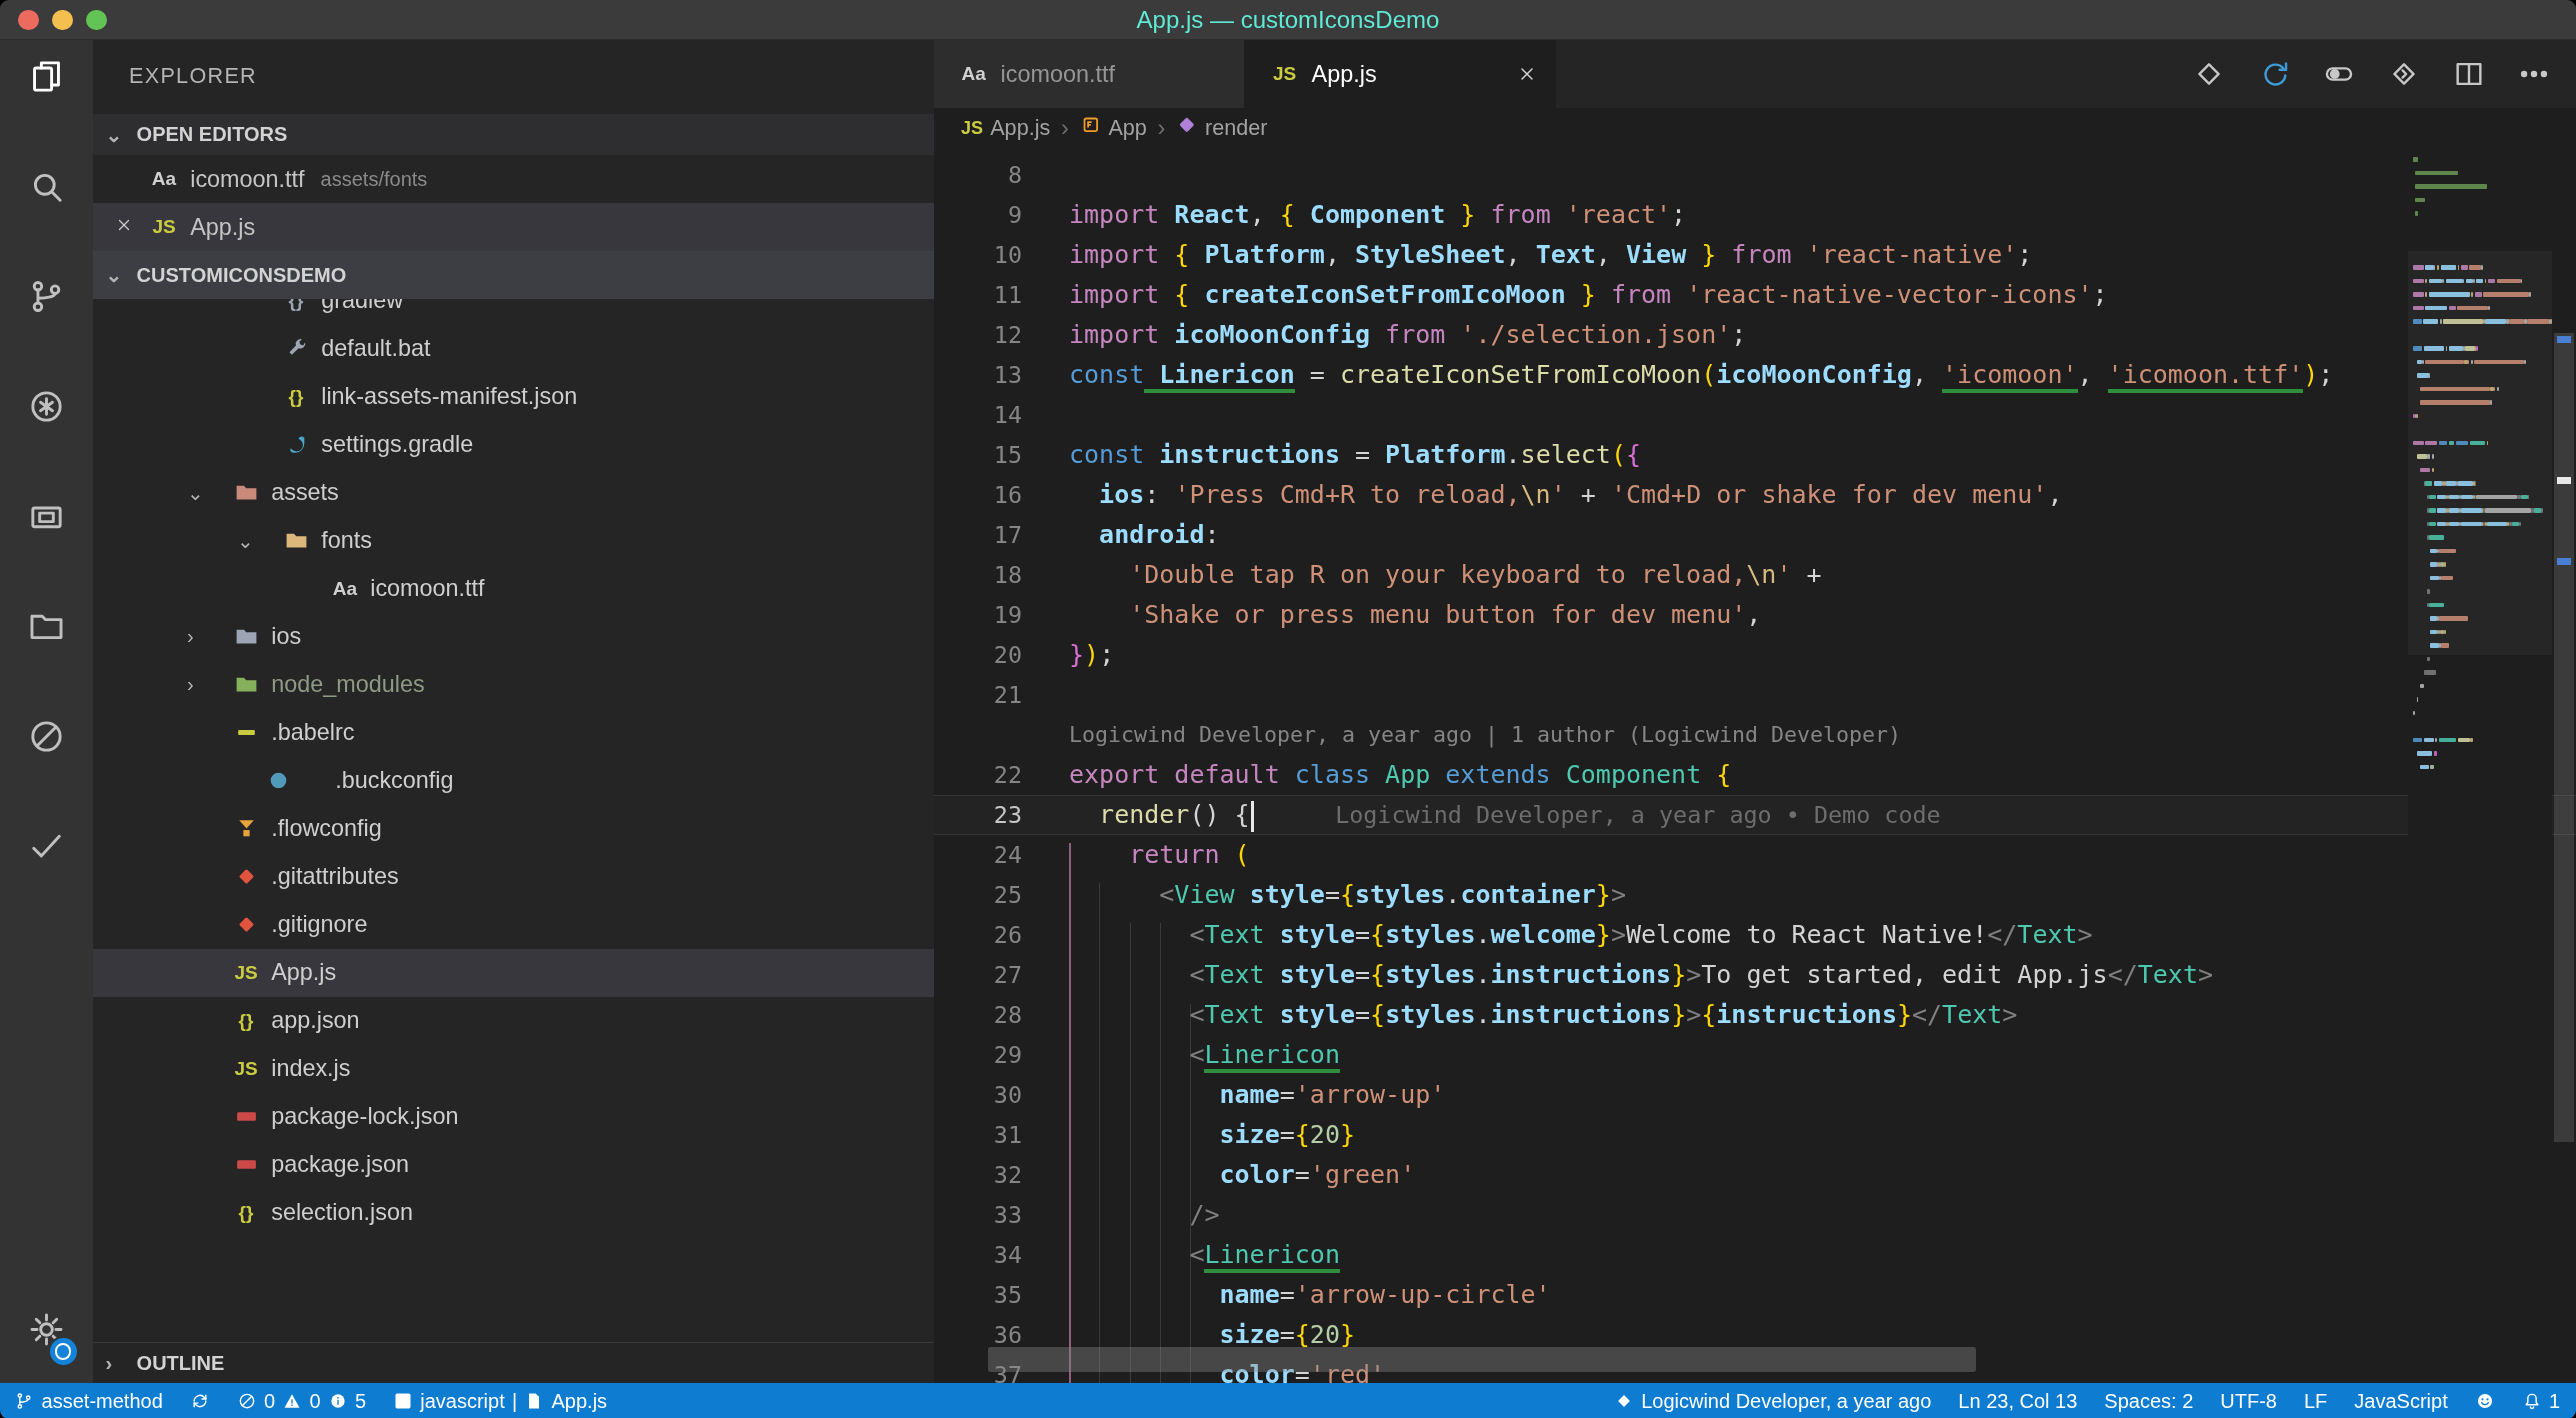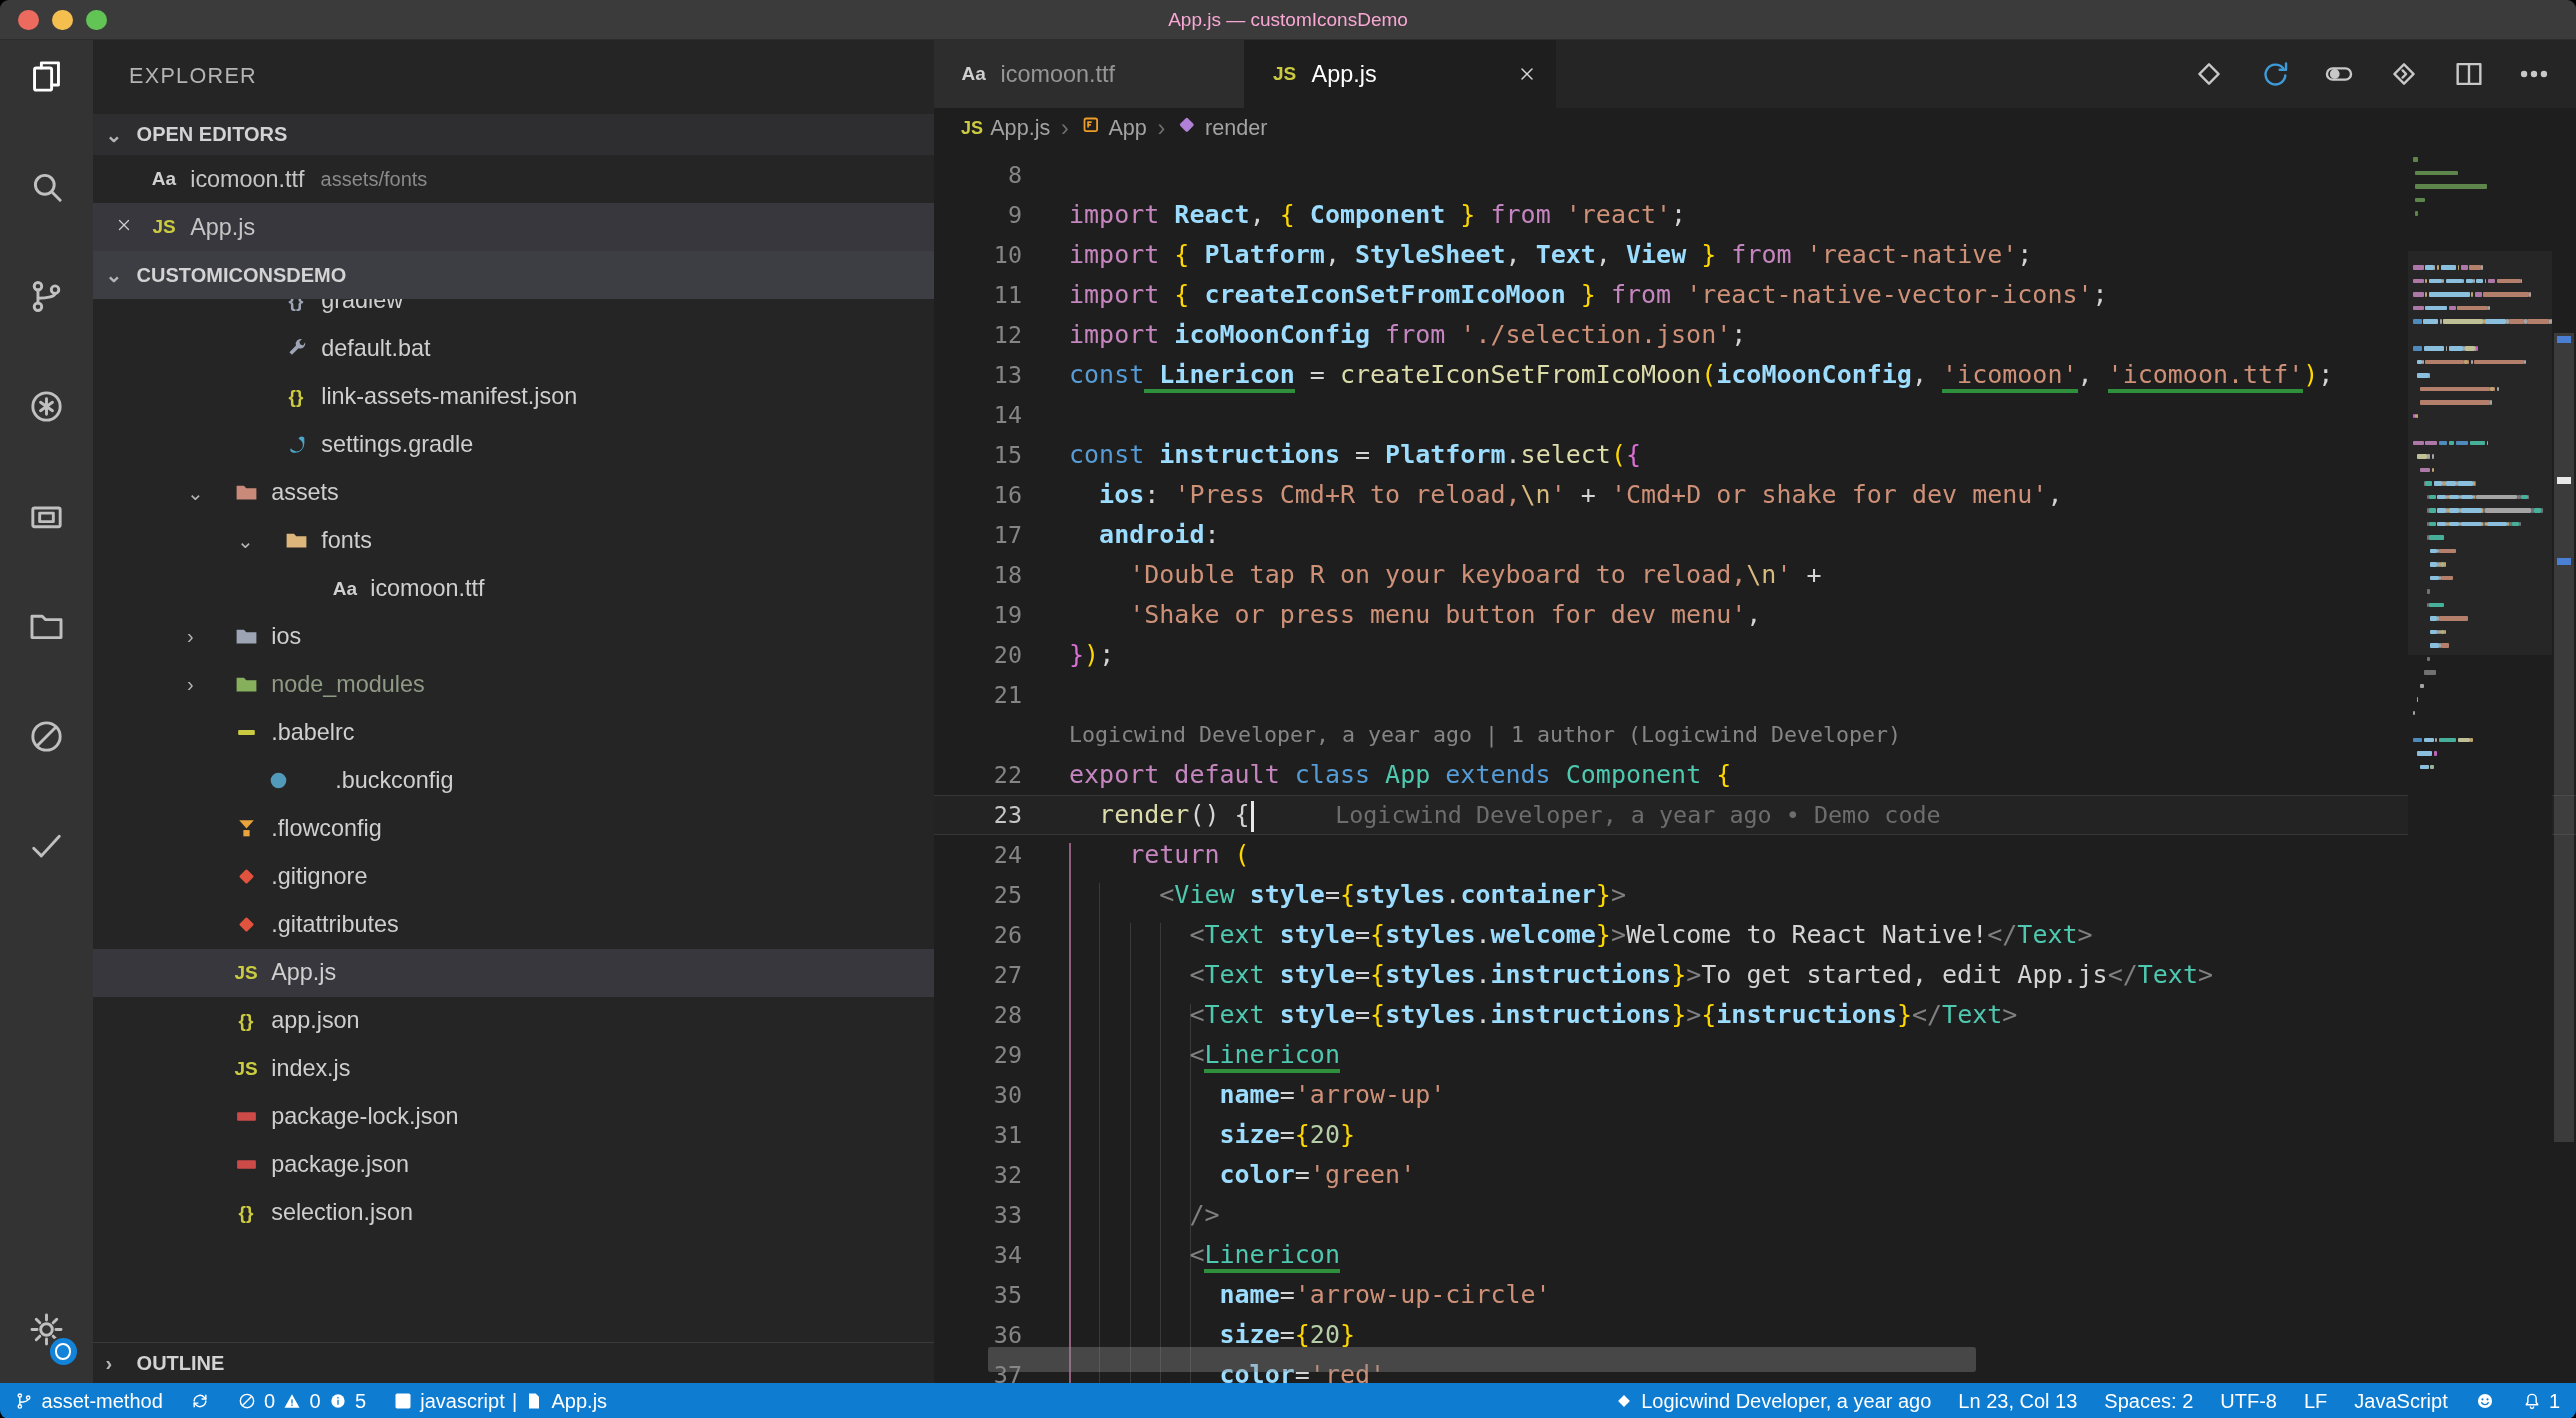--- a/index.html
+++ b/index.html
@@ -5,21 +5,21 @@
   * { margin:0; padding:0; box-sizing:border-box; }
   html,body { background:#000; }
   body { width:2576px; height:1419px; overflow:hidden; font-family:"Liberation Sans", sans-serif; }
   .app { width:2576px; height:1419px; display:flex; flex-direction:column; background:var(--editor-bg); border-radius:9px; overflow:hidden; }
 
   
   .titlebar { height:40px; flex:0 0 40px; background:var(--titlebar-bg); position:relative; display:flex; align-items:center; justify-content:center; border-bottom:0.9px solid #2c2c2c; }
   .traffic { position:absolute; left:18px; top:0; height:40px; display:flex; align-items:center; gap:13.5px; }
   .tl { width:20.7px; height:20.7px; border-radius:50%; }
   .tl.r{background:#ec6a5e;} .tl.y{background:#f4bf4f;} .tl.g{background:#61c454;}
-  .win-title { color:#f9a8d4; font-size:19px; }
+  .win-title { color:#5eead4; font-size:24px; }
 
   
   .main { flex:1; display:flex; min-height:0; }
 
   
   .activitybar { width:93px; flex:0 0 93px; background:var(--activity-bar-bg); display:flex; flex-direction:column; align-items:center; padding-top:16px; }
   .ab-item { width:93px; height:110px; display:flex; align-items:flex-start; justify-content:center; color:#c0c0c0; cursor:pointer; }
   .ab-item.active { color:#ffffff; }
   .ab-spacer { flex:1; }
   .ab-gear { position:relative; width:93px; height:108px; display:flex; align-items:center; justify-content:center; color:#c0c0c0; }
@@ -301,30 +301,30 @@
             </span>
             <span class="lbl">.flowconfig</span>
           </div>
           <div class="tree-row" style="padding-left: 94px;">
             <span class="tw"></span>
             <span class="fi" style="color: rgb(224, 83, 62);">
               <svg width="25" height="25" viewBox="0 0 24 24" fill="none" stroke="currentColor" stroke-width="1.7" stroke-linecap="round" stroke-linejoin="round">
                 <rect x="6.8" y="6.8" width="10.4" height="10.4" rx="1.5" transform="rotate(45 12 12)" fill="currentColor" stroke="none"></rect>
               </svg>
             </span>
+            <span class="lbl">.gitattributes</span>
+          </div>
+          <div class="tree-row" style="padding-left: 94px;">
+            <span class="tw"></span>
+            <span class="fi" style="color: rgb(224, 83, 62);">
+              <svg width="25" height="25" viewBox="0 0 24 24" fill="none" stroke="currentColor" stroke-width="1.7" stroke-linecap="round" stroke-linejoin="round">
+                <rect x="6.8" y="6.8" width="10.4" height="10.4" rx="1.5" transform="rotate(45 12 12)" fill="currentColor" stroke="none"></rect>
+              </svg>
+            </span>
             <span class="lbl">.gitignore</span>
-          </div>
-          <div class="tree-row" style="padding-left: 94px;">
-            <span class="tw"></span>
-            <span class="fi" style="color: rgb(224, 83, 62);">
-              <svg width="25" height="25" viewBox="0 0 24 24" fill="none" stroke="currentColor" stroke-width="1.7" stroke-linecap="round" stroke-linejoin="round">
-                <rect x="6.8" y="6.8" width="10.4" height="10.4" rx="1.5" transform="rotate(45 12 12)" fill="currentColor" stroke="none"></rect>
-              </svg>
-            </span>
-            <span class="lbl">.gitattributes</span>
           </div>
           <div class="tree-row selected" style="padding-left: 94px;">
             <span class="tw"></span>
             <span class="fi fi-txt" style="color: rgb(203, 203, 65);">JS</span>
             <span class="lbl">App.js</span>
           </div>
           <div class="tree-row" style="padding-left: 94px;">
             <span class="tw"></span>
             <span class="fi fi-txt" style="color: rgb(203, 203, 65);">{}</span>
             <span class="lbl">app.json</span>

